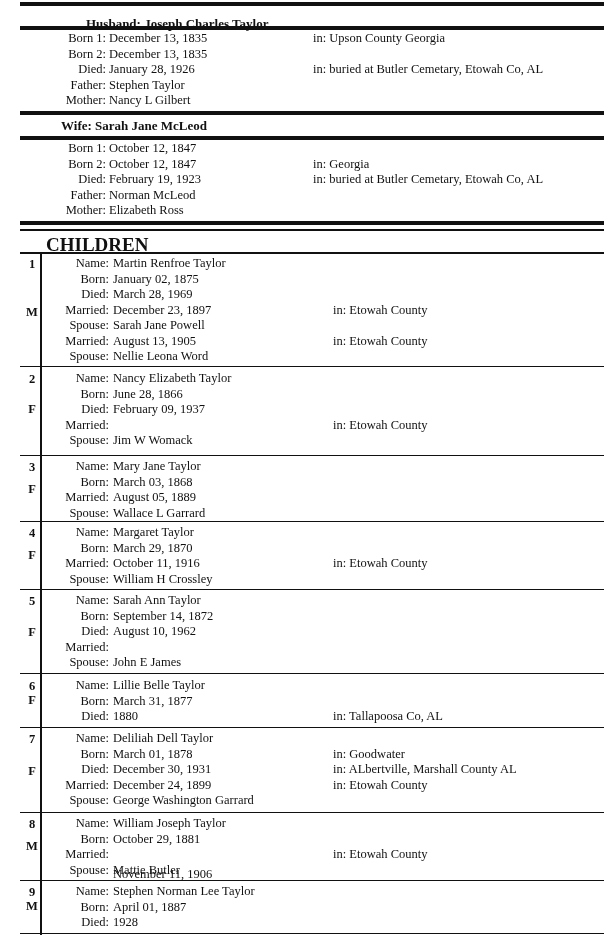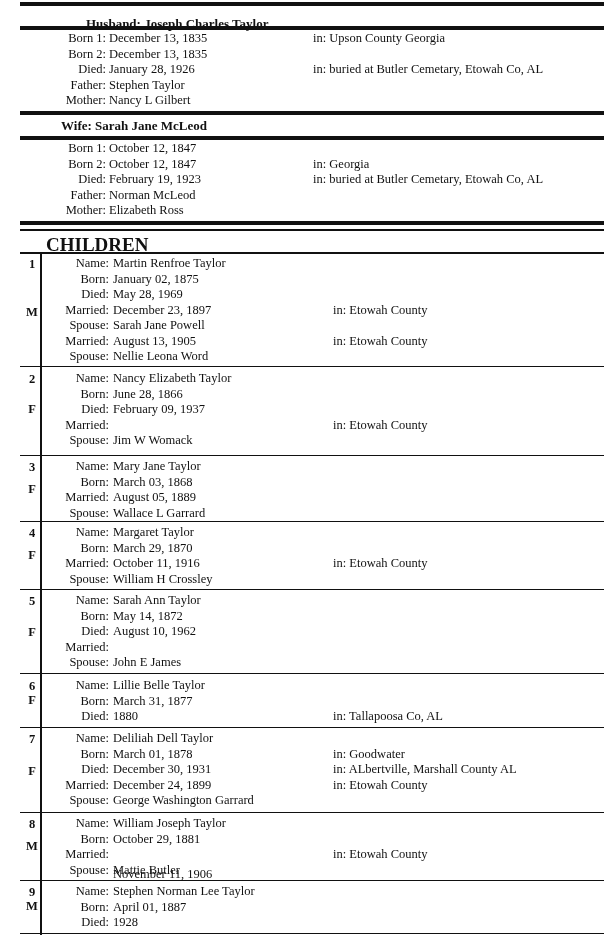--- a/index.html
+++ b/index.html
@@ -118,21 +118,21 @@
         <span class="clabel" style="right:auto;left:-31px;">Name:</span>
         <span class="cval" style="left:93px;">Martin Renfroe Taylor</span>
         <span class="cplace" style="left:313px;"></span>
       </div>
     <div class="cline" style="top:18.5px;left:0;width:584px;">
         <span class="clabel" style="right:auto;left:-31px;">Born:</span>
         <span class="cval" style="left:93px;">January 02, 1875</span>
       </div>
     <div class="cline" style="top:34px;left:0;width:584px;">
         <span class="clabel" style="right:auto;left:-31px;">Died:</span>
-        <span class="cval" style="left:93px;">May 28, 1969</span>
+        <span class="cval" style="left:93px;">March 28, 1969</span>
       </div>
     <div class="cline" style="top:49.5px;left:0;width:584px;">
         <span class="clabel" style="right:auto;left:-31px;">Married:</span>
         <span class="cval" style="left:93px;">December 23, 1897</span>
         <span class="cplace" style="left:313px;">in: Etowah County</span>
       </div>
     <div class="cline" style="top:65px;left:0;width:584px;">
         <span class="clabel" style="right:auto;left:-31px;">Spouse:</span>
         <span class="cval" style="left:93px;">Sarah Jane Powell</span>
         <span class="cplace" style="left:313px;"></span>
@@ -236,21 +236,21 @@
     <div class="child-col"></div>
     <div class="cnum" style="top:4px;">5</div>
     <div class="csex" style="top:35px;">F</div>
     <div class="cline" style="top:3px;left:0;width:584px;">
         <span class="clabel" style="left:-31px;">Name:</span>
         <span class="cval" style="left:93px;">Sarah Ann Taylor</span>
         <span class="cplace" style="left:313px;"></span>
       </div>
     <div class="cline" style="top:18.5px;left:0;width:584px;">
         <span class="clabel" style="left:-31px;">Born:</span>
-        <span class="cval" style="left:93px;">May 14, 1872</span>
+        <span class="cval" style="left:93px;">September 14, 1872</span>
         <span class="cplace" style="left:313px;"></span>
       </div>
     <div class="cline" style="top:34px;left:0;width:584px;">
         <span class="clabel" style="left:-31px;">Died:</span>
         <span class="cval" style="left:93px;">August 10, 1962</span>
         <span class="cplace" style="left:313px;"></span>
       </div>
     <div class="cline" style="top:49.5px;left:0;width:584px;">
         <span class="clabel" style="left:-31px;">Married:</span>
         <span class="cval" style="left:93px;"></span>

